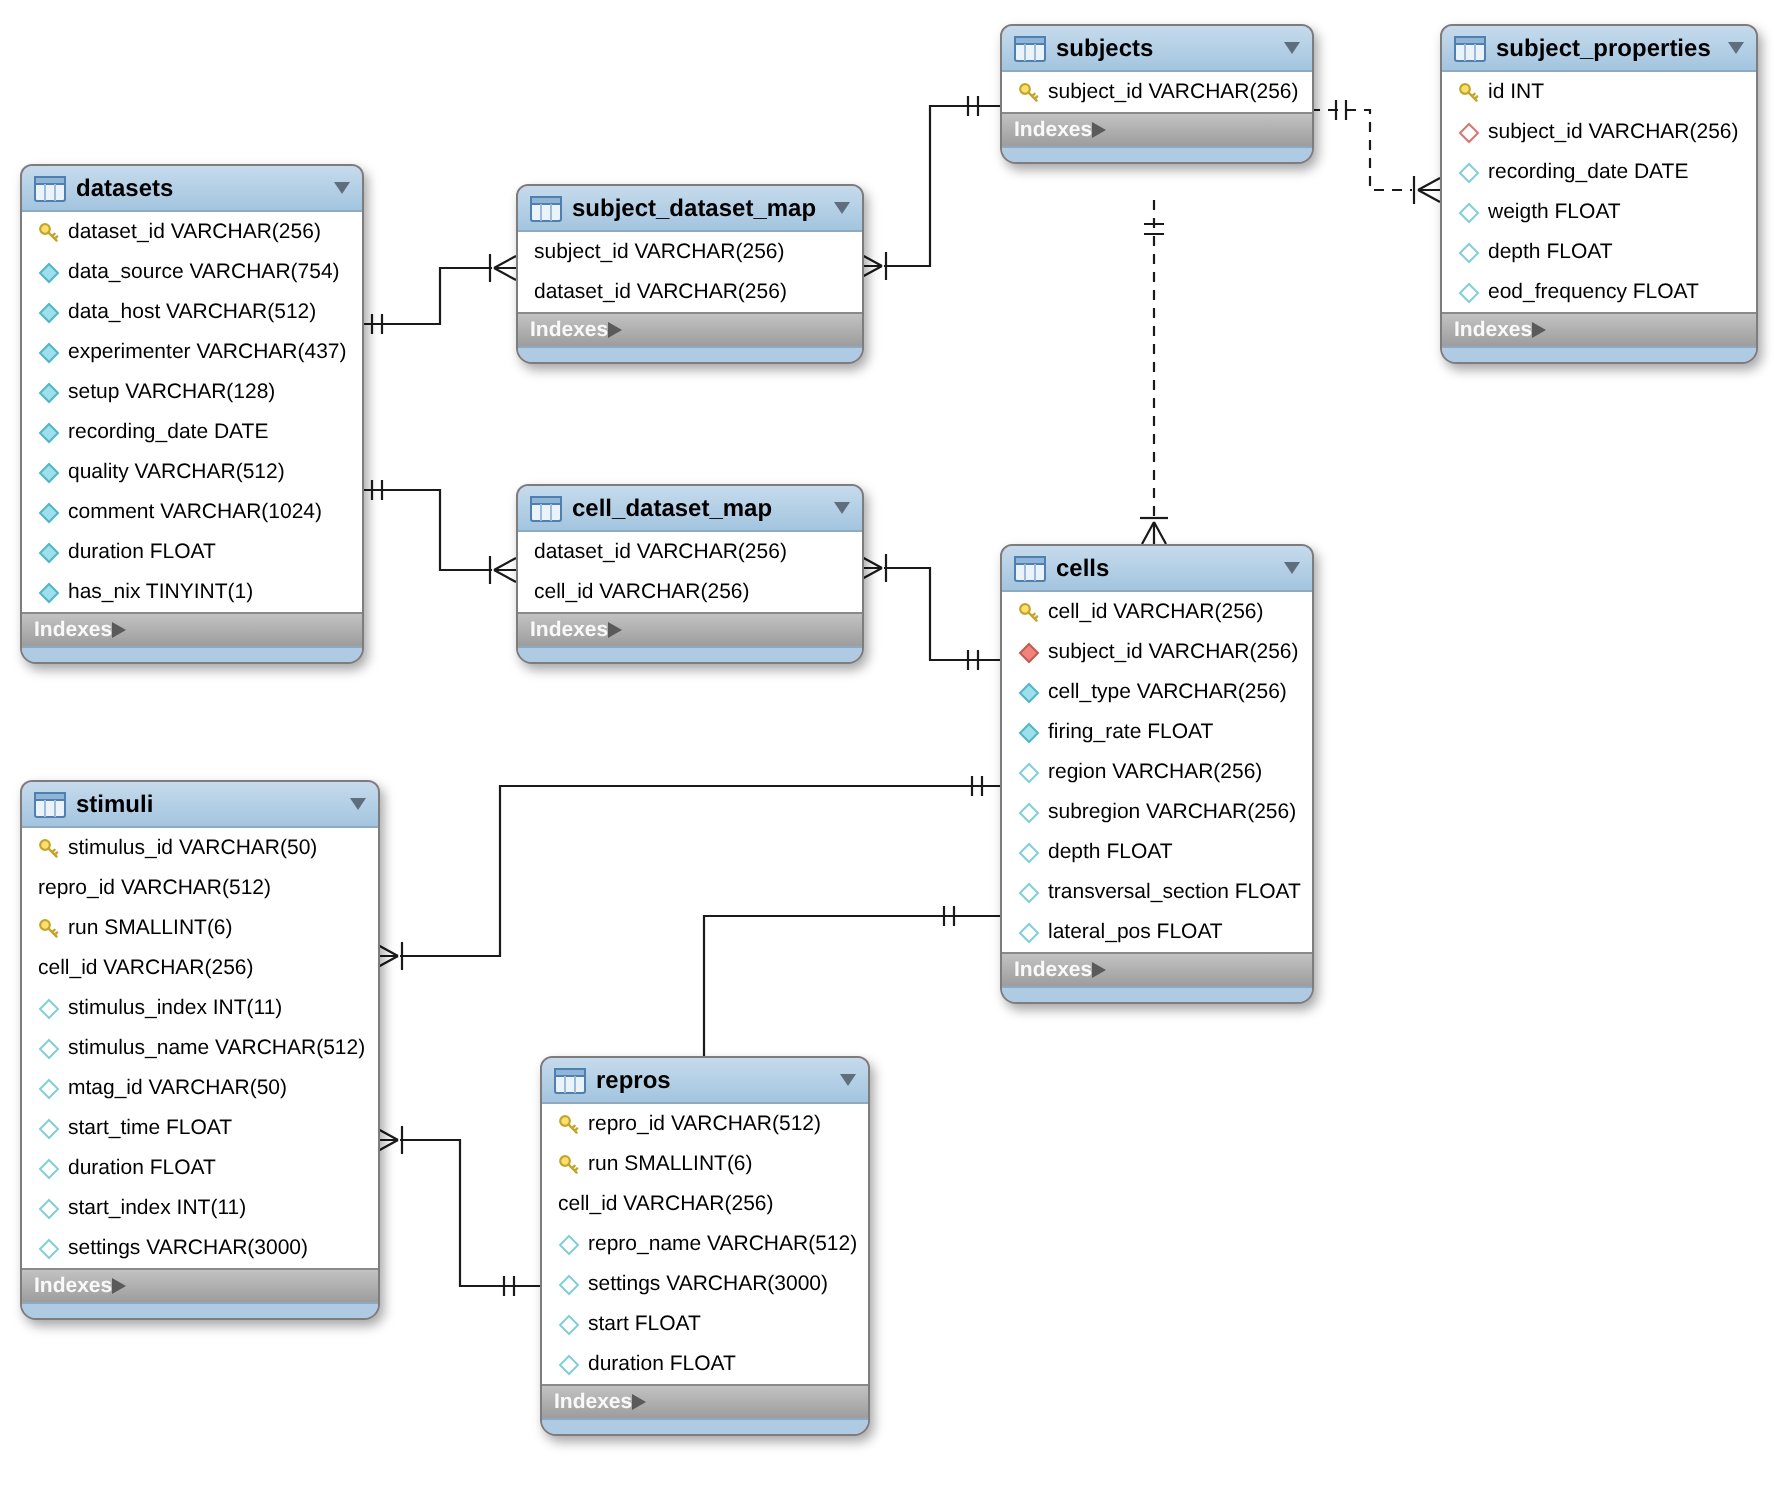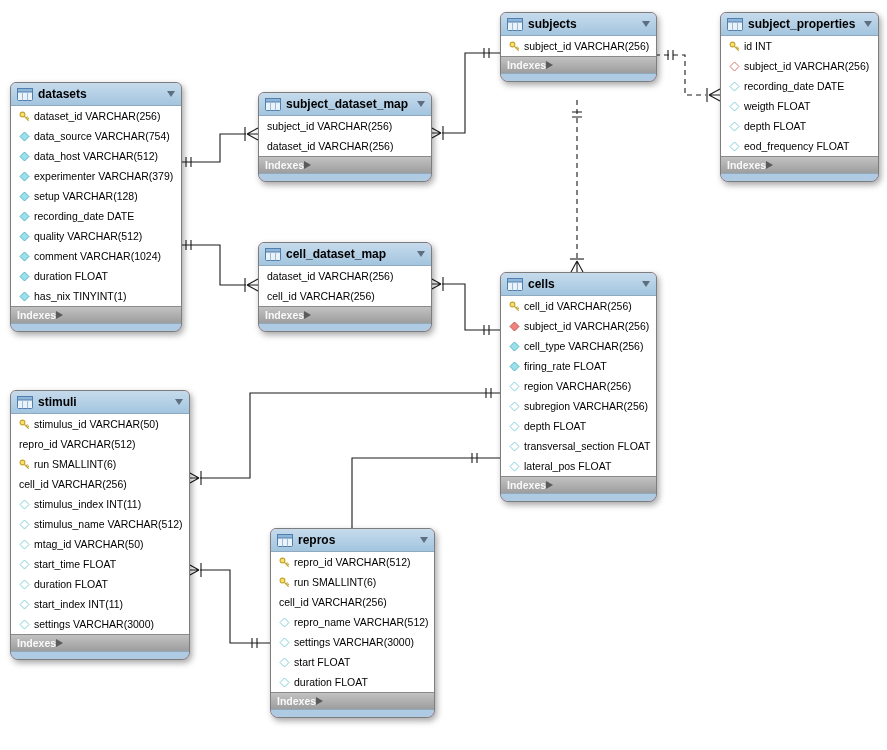--- a/index.html
+++ b/index.html
@@ -144,21 +144,21 @@
             </svg>
           </span>
           <span>data_host VARCHAR(512)</span>
         </div>
         <div class="field-row">
           <span class="field-icon">
             <svg width="11" height="11" viewBox="0 0 11 11">
               <path d="M5.5 1 L10 5.5 L5.5 10 L1 5.5 Z" fill="#9be0ea" stroke="#54b5c6" stroke-width="1"></path>
             </svg>
           </span>
-          <span>experimenter VARCHAR(379)</span>
+          <span>experimenter VARCHAR(437)</span>
         </div>
         <div class="field-row">
           <span class="field-icon">
             <svg width="11" height="11" viewBox="0 0 11 11">
               <path d="M5.5 1 L10 5.5 L5.5 10 L1 5.5 Z" fill="#9be0ea" stroke="#54b5c6" stroke-width="1"></path>
             </svg>
           </span>
           <span>setup VARCHAR(128)</span>
         </div>
         <div class="field-row">

